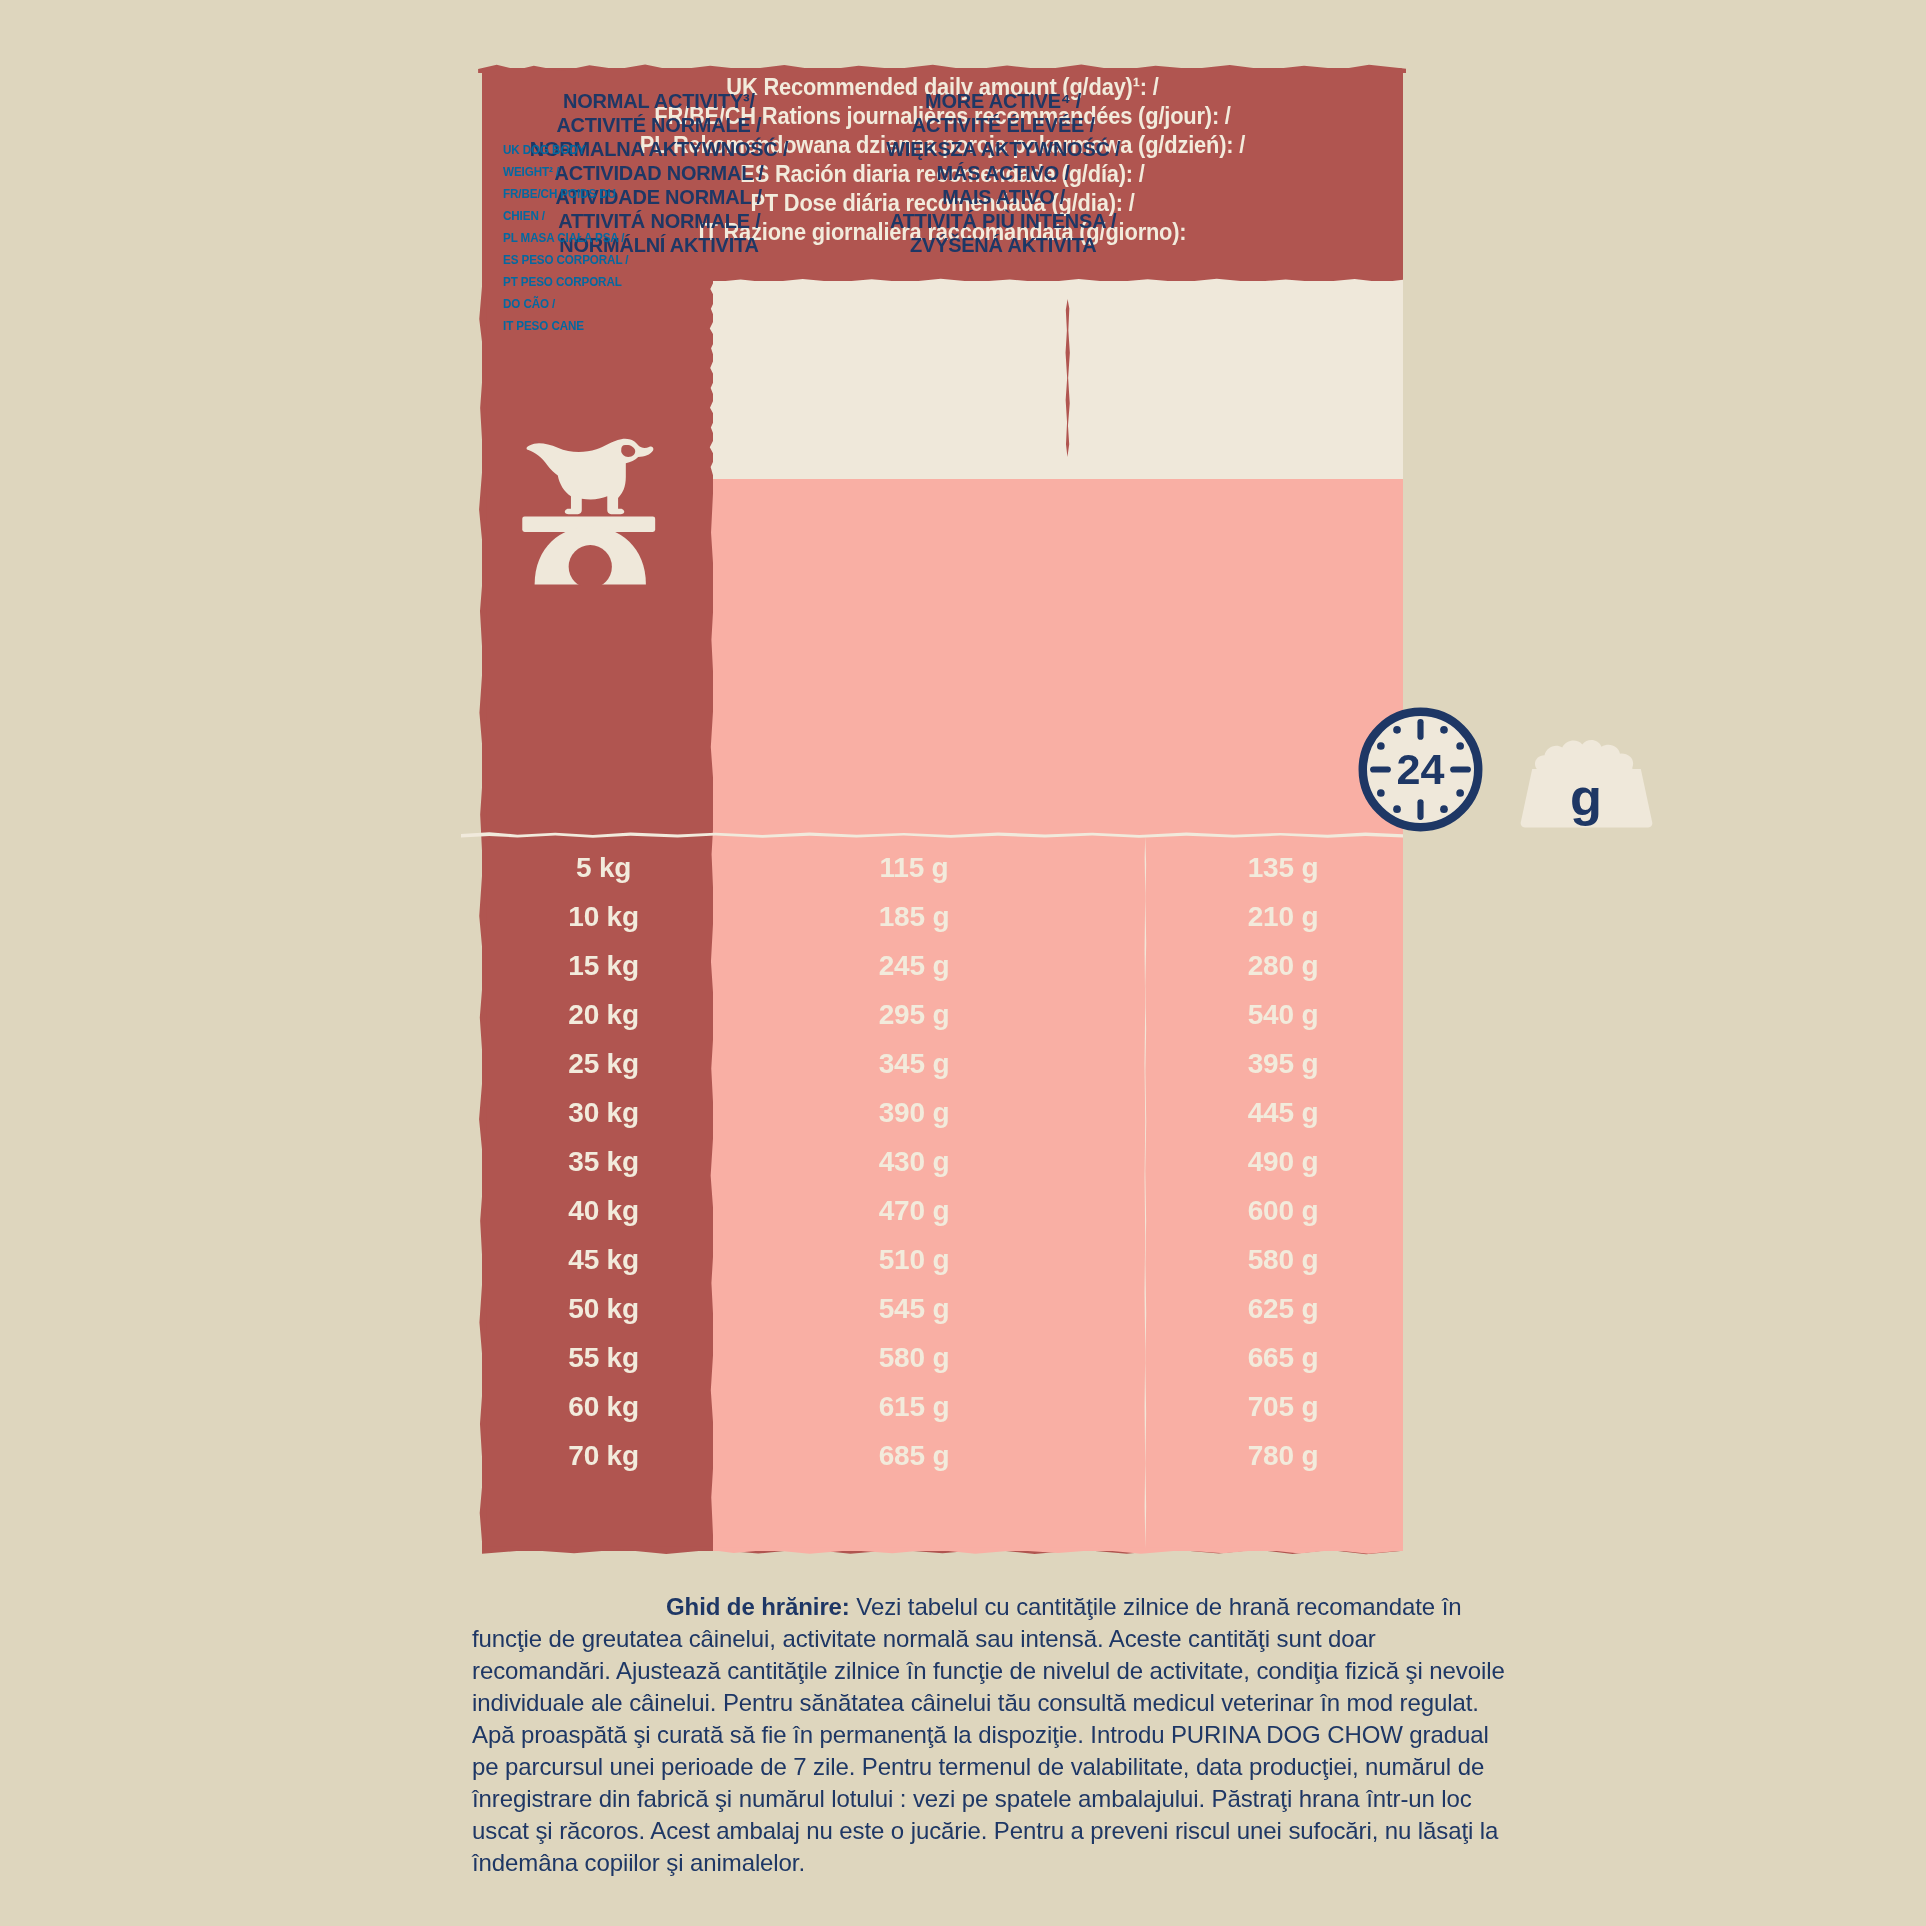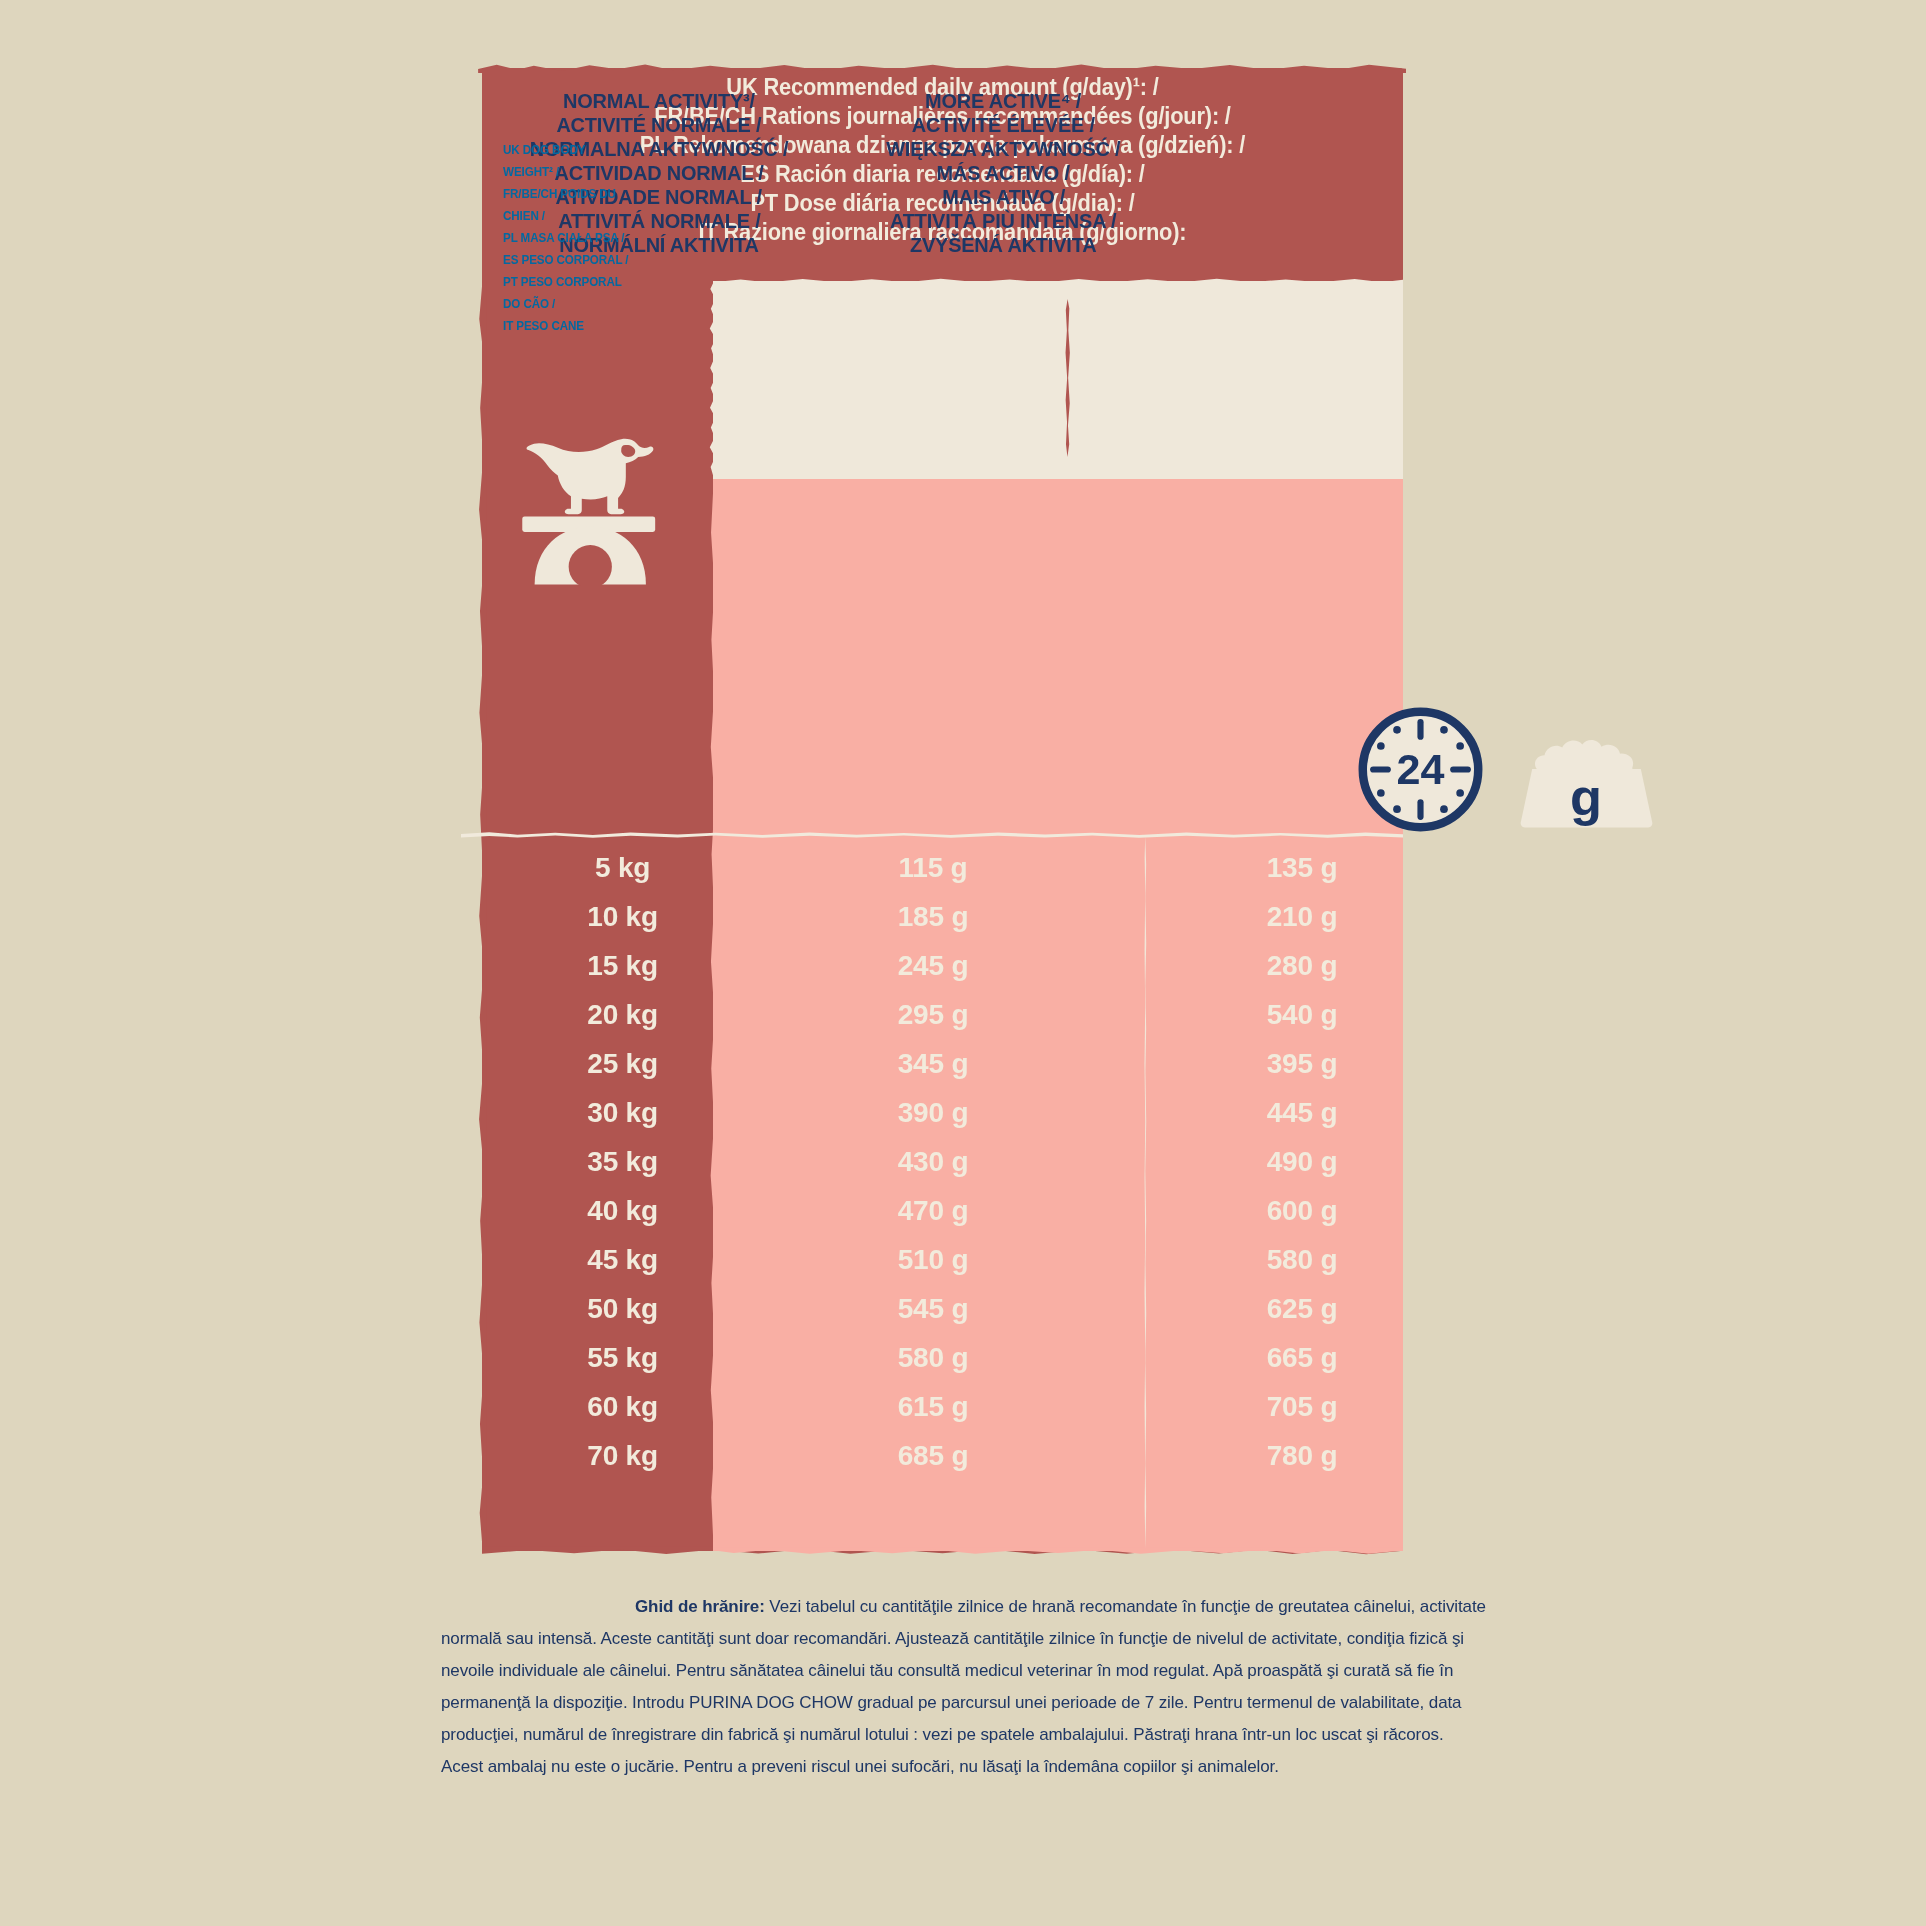--- a/index.html
+++ b/index.html
@@ -307,21 +307,20 @@
     width: 143px;
     height: 104px;
   }
 
   
   .rows {
     position: absolute;
     left: 482px;
     top: 848px;
     width: 954px;
-    margin-left: 19px;
   }
   .row {
     position: relative;
     height: 49px;
   }
   .cell {
     position: absolute;
     top: 0;
     font-family: "Liberation Sans Narrow", "Liberation Sans", sans-serif;
     font-weight: 700;
@@ -331,25 +330,25 @@
     text-align: center;
     letter-spacing: -0.2px;
   }
   .cell-weight { left: 11.6px;  width: 220px; }
   .cell-normal { left: 243px; width: 378px; }
   .cell-more   { left: 616px; width: 370px; }
 
   
   .feeding-note {
     position: absolute;
-    left: 441px;
+    left: 472px;
     top: 1591px;
     width: 1046px;
     color: #1E3765;
-    font-size: 17px;
+    font-size: 24px;
     line-height: 32px;
     font-family: "Liberation Sans Narrow", "Liberation Sans", sans-serif;
     letter-spacing: -0.1px;
     text-align: left;
     text-indent: 194px;
   }
   .feeding-note b { font-weight: 700; }
 </style>
 </head>
 <body>

